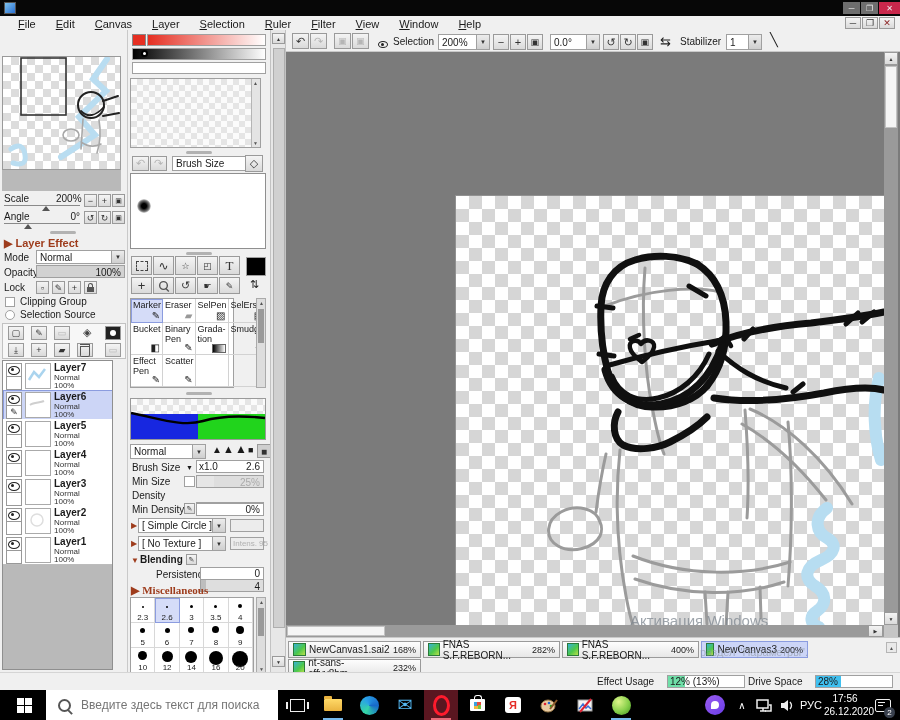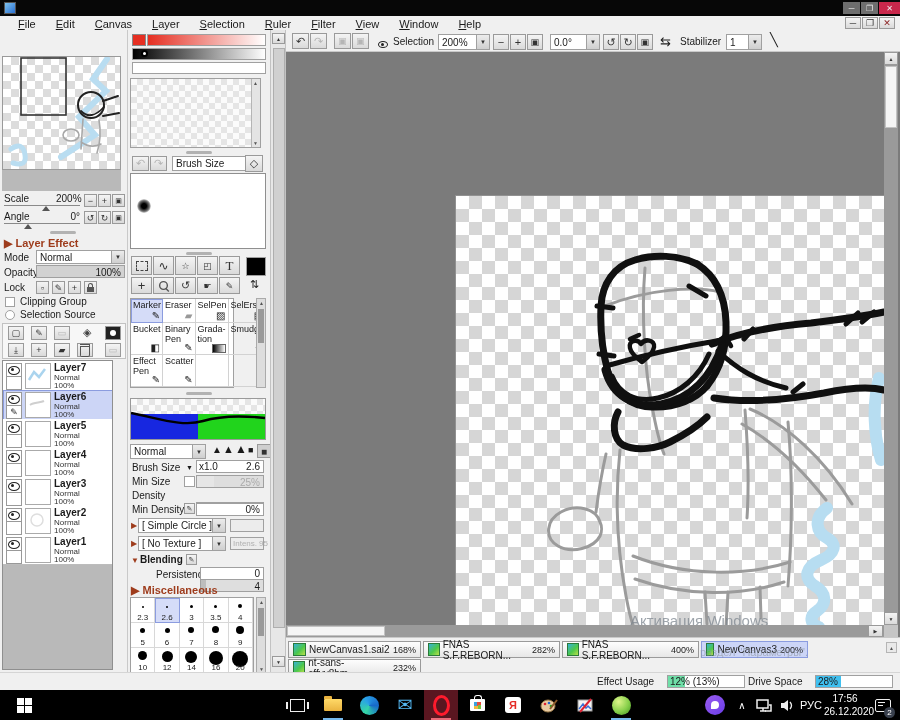--- a/index.html
+++ b/index.html
@@ -429,21 +429,21 @@
     <span class="a btn" style="left:58px;top:524px;width:11px;height:11px;font-size:7px;">✎</span>
     <div class="a slider" style="left:72px;top:523px;width:64px;height:13px;">
       <span class="fill" style="width:5px;background:#bdbdbd;"></span>
       <span class="val">4</span>
     </div>
     <span class="a lbl" style="left:28px;top:539px;">Persistence</span>
     <div class="a sunken" style="left:72px;top:537px;width:64px;height:13px;font-size:10px;">
       <span class="a" style="right:3px;top:0;">0</span>
     </div>
 
-    <span class="a maroon" style="left:3px;top:554px;font-size:11px;">▶ <span>Miscellaneous</span></span>
+    <span class="a maroon" style="left:3px;top:554px;font-size:11px;font-family:Liberation Serif, serif;">▶ <span>Miscellaneous</span></span>
 
     <div class="a pgrid" style="left:2px;top:567px;width:124px;height:77px;">
       <div class="pcell"><span class="dot" style="width:2px;height:2px;"></span><span class="pv">2.3</span></div>
       <div class="pcell sel"><span class="dot" style="width:2px;height:2px;"></span><span class="pv">2.6</span></div>
       <div class="pcell"><span class="dot" style="width:3px;height:3px;"></span><span class="pv">3</span></div>
       <div class="pcell"><span class="dot" style="width:3px;height:3px;"></span><span class="pv">3.5</span></div>
       <div class="pcell"><span class="dot" style="width:4px;height:4px;"></span><span class="pv">4</span></div>
       <div class="pcell"><span class="dot" style="width:5px;height:5px;"></span><span class="pv">5</span></div>
       <div class="pcell"><span class="dot" style="width:5px;height:5px;"></span><span class="pv">6</span></div>
       <div class="pcell"><span class="dot" style="width:6px;height:6px;"></span><span class="pv">7</span></div>
@@ -579,20 +579,24 @@
 
   <div class="a taskbar" style="left:0;top:690px;width:900px;height:30px;">
     <div class="tb-ico" style="left:4px;width:40px;">
       <span class="winlogo">
           <span></span>
           <span></span>
           <span></span>
           <span></span>
         </span>
     </div>
+    <div class="a" style="left:46px;top:0;width:232px;height:30px;background:#fff;display:flex;align-items:center;gap:8px;padding-left:12px;box-sizing:border-box;">
+      <span class="mag"></span>
+      <input style="border: none; outline: none; font-family: &quot;Liberation Sans&quot;, sans-serif; font-size: 12px; width: 185px; color: rgb(51, 51, 51);" placeholder="Введите здесь текст для поиска">
+    </div>
     <div class="tb-ico" style="left:280px;">
       <span style="width:13px;height:11px;border:1.5px solid #eee;position:relative;">
           <span style="position:absolute;left:-5px;top:2px;width:2px;height:7px;background:#eee;"></span>
           <span style="position:absolute;right:-5px;top:2px;width:2px;height:7px;background:#eee;"></span>
         </span>
     </div>
     <div class="tb-ico" style="left:316px;">
       <span style="width:18px;height:12px;background:linear-gradient(#ffd968,#eab33f);border-radius:1px;position:relative;">
           <span style="position:absolute;left:0;top:-3px;width:8px;height:3px;background:#eab33f;border-radius:1px 1px 0 0;"></span>
         </span>

